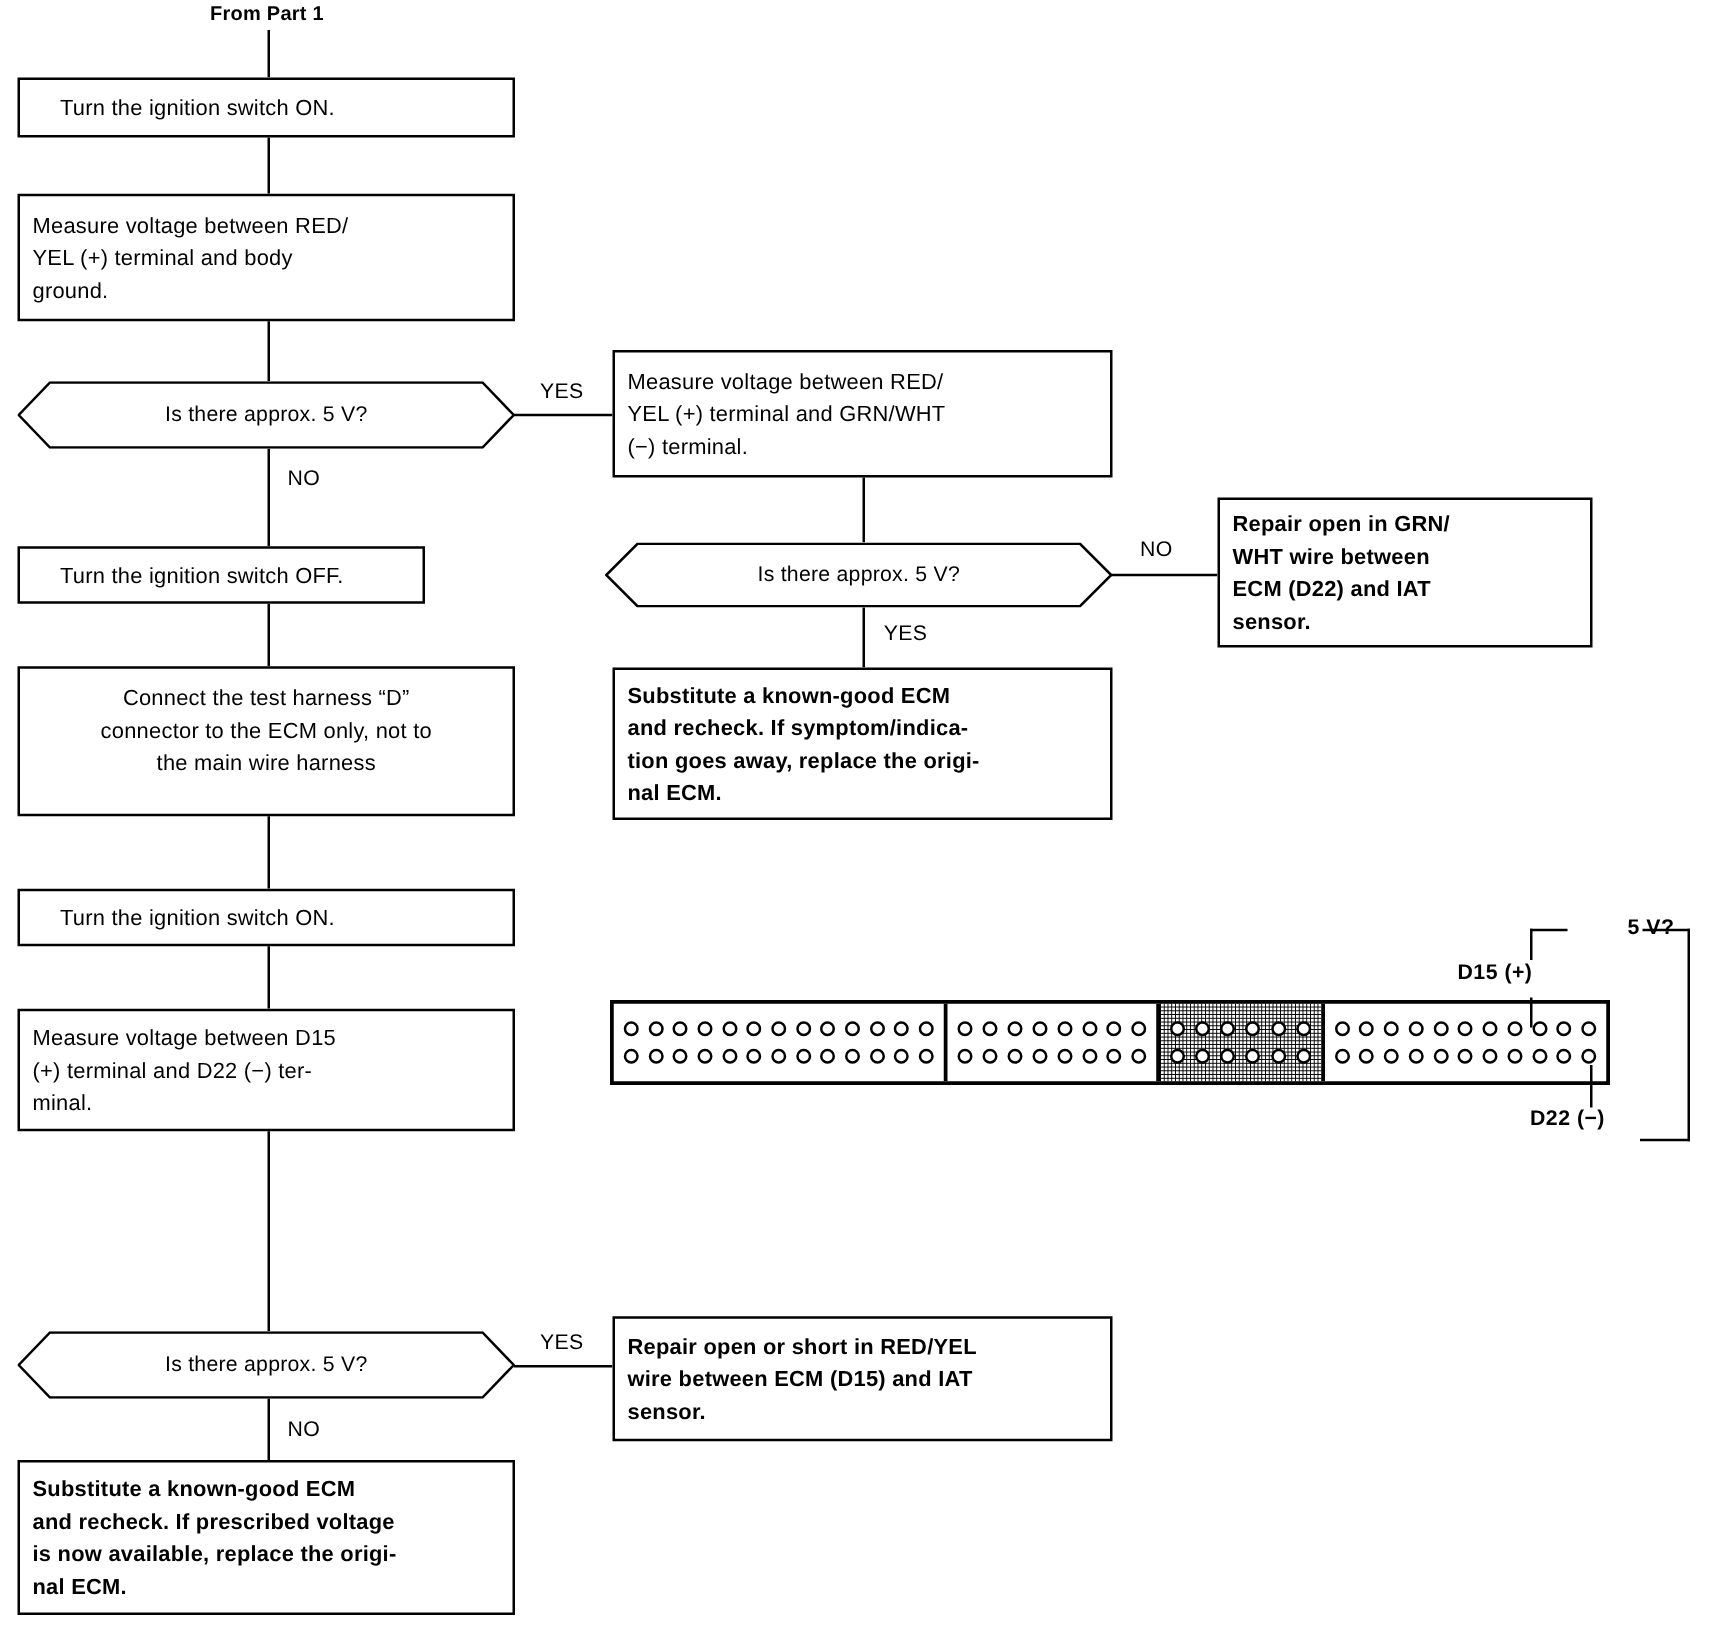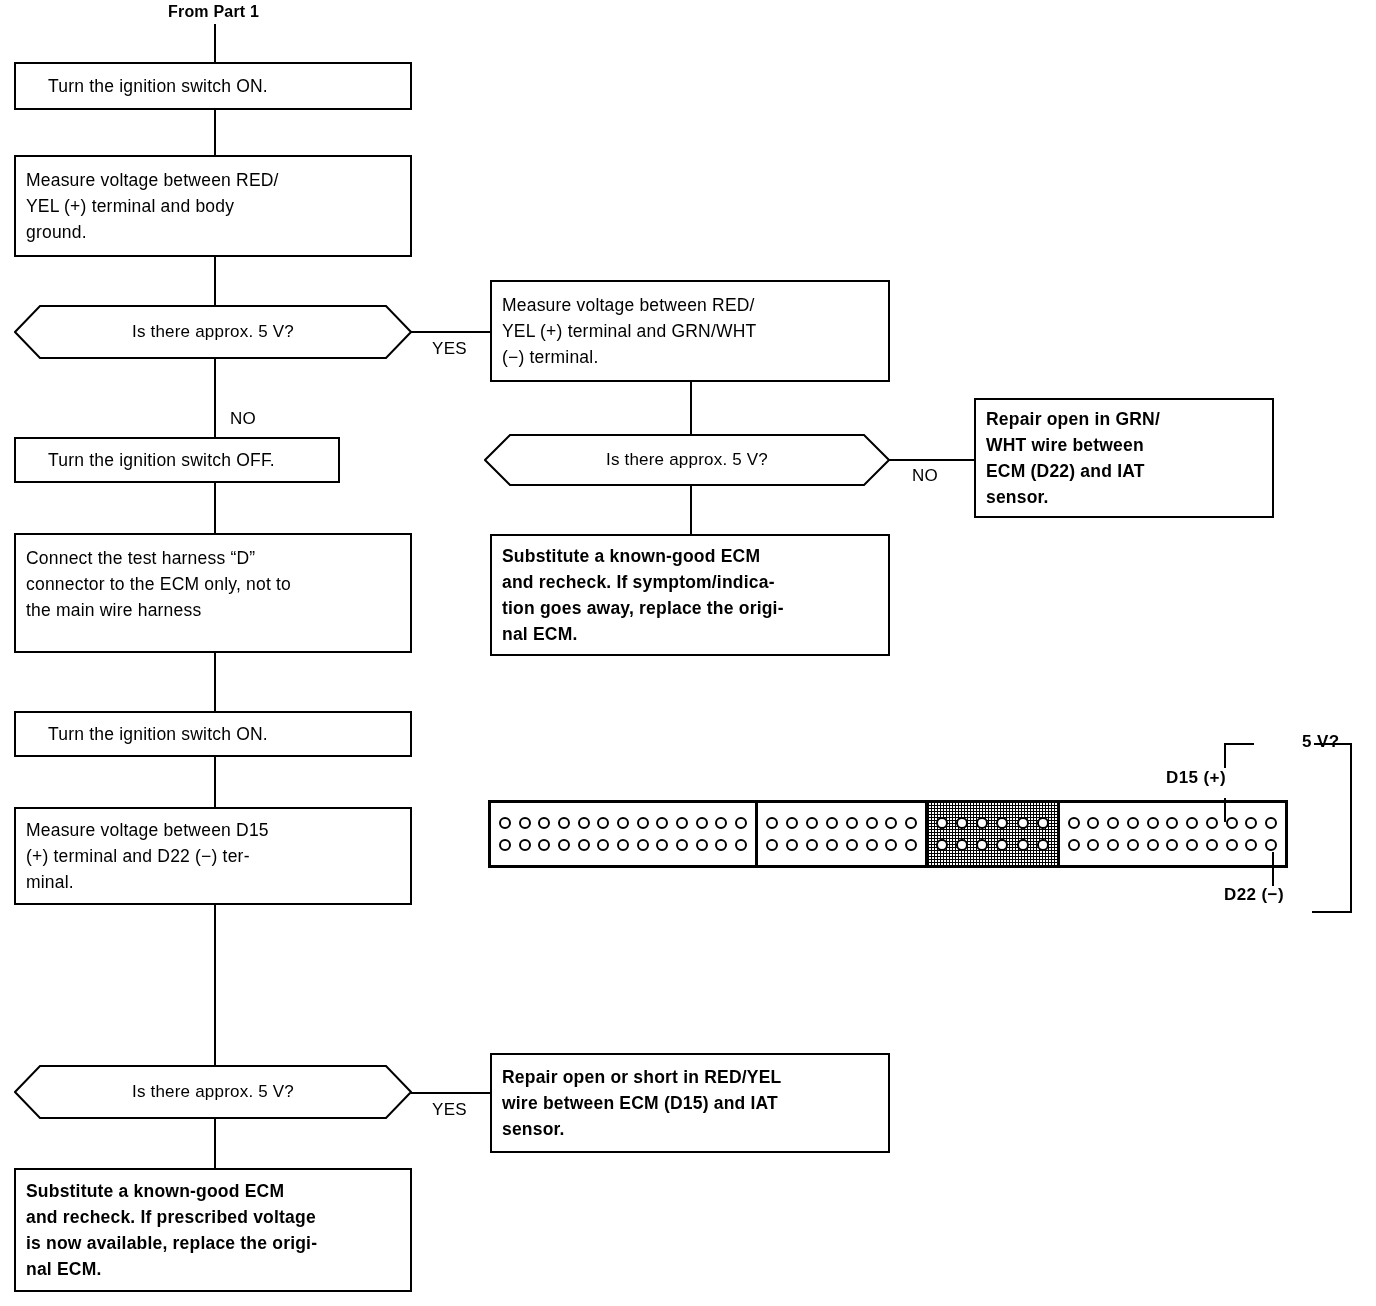--- a/index.html
+++ b/index.html
@@ -59,21 +59,20 @@
   }
   .vline { width: 2px; }
   .hline { height: 2px; }
 
   .edgelabel {
     position: absolute;
     font-size: 17px;
     letter-spacing: 0.3px;
     background: #fff;
     padding: 0 2px;
-    margin-top: 36px;
   }
 
   .caption {
     position: absolute;
     font-size: 16px;
     font-weight: bold;
     letter-spacing: 0.2px;
   }
 
   
@@ -158,21 +157,21 @@
 
   <div class="line vline" style="left:214px; top:359px; height:78px;"></div>
   <div class="edgelabel" style="left:228px; top:373px;">NO</div>
 
   <div class="node centerline" style="left:14px; top:437px; width:326px; height:46px;">
     <span class="txt">Turn the ignition switch OFF.</span>
   </div>
 
   <div class="line vline" style="left:214px; top:483px; height:50px;"></div>
 
-  <div class="node" style="left:14px; top:533px; width:398px; height:120px;">
+  <div class="node" style="left:14px; top:533px; width:398px; height:120px;text-align:center;">
     <span class="txt" style="align-self:flex-start; padding-top:10px;">Connect the test harness “D”
 connector to the ECM only, not to
 the main wire harness</span>
   </div>
 
   <div class="line vline" style="left:214px; top:653px; height:58px;"></div>
 
   <div class="node centerline" style="left:14px; top:711px; width:398px; height:46px;">
     <span class="txt">Turn the ignition switch ON.</span>
   </div>

